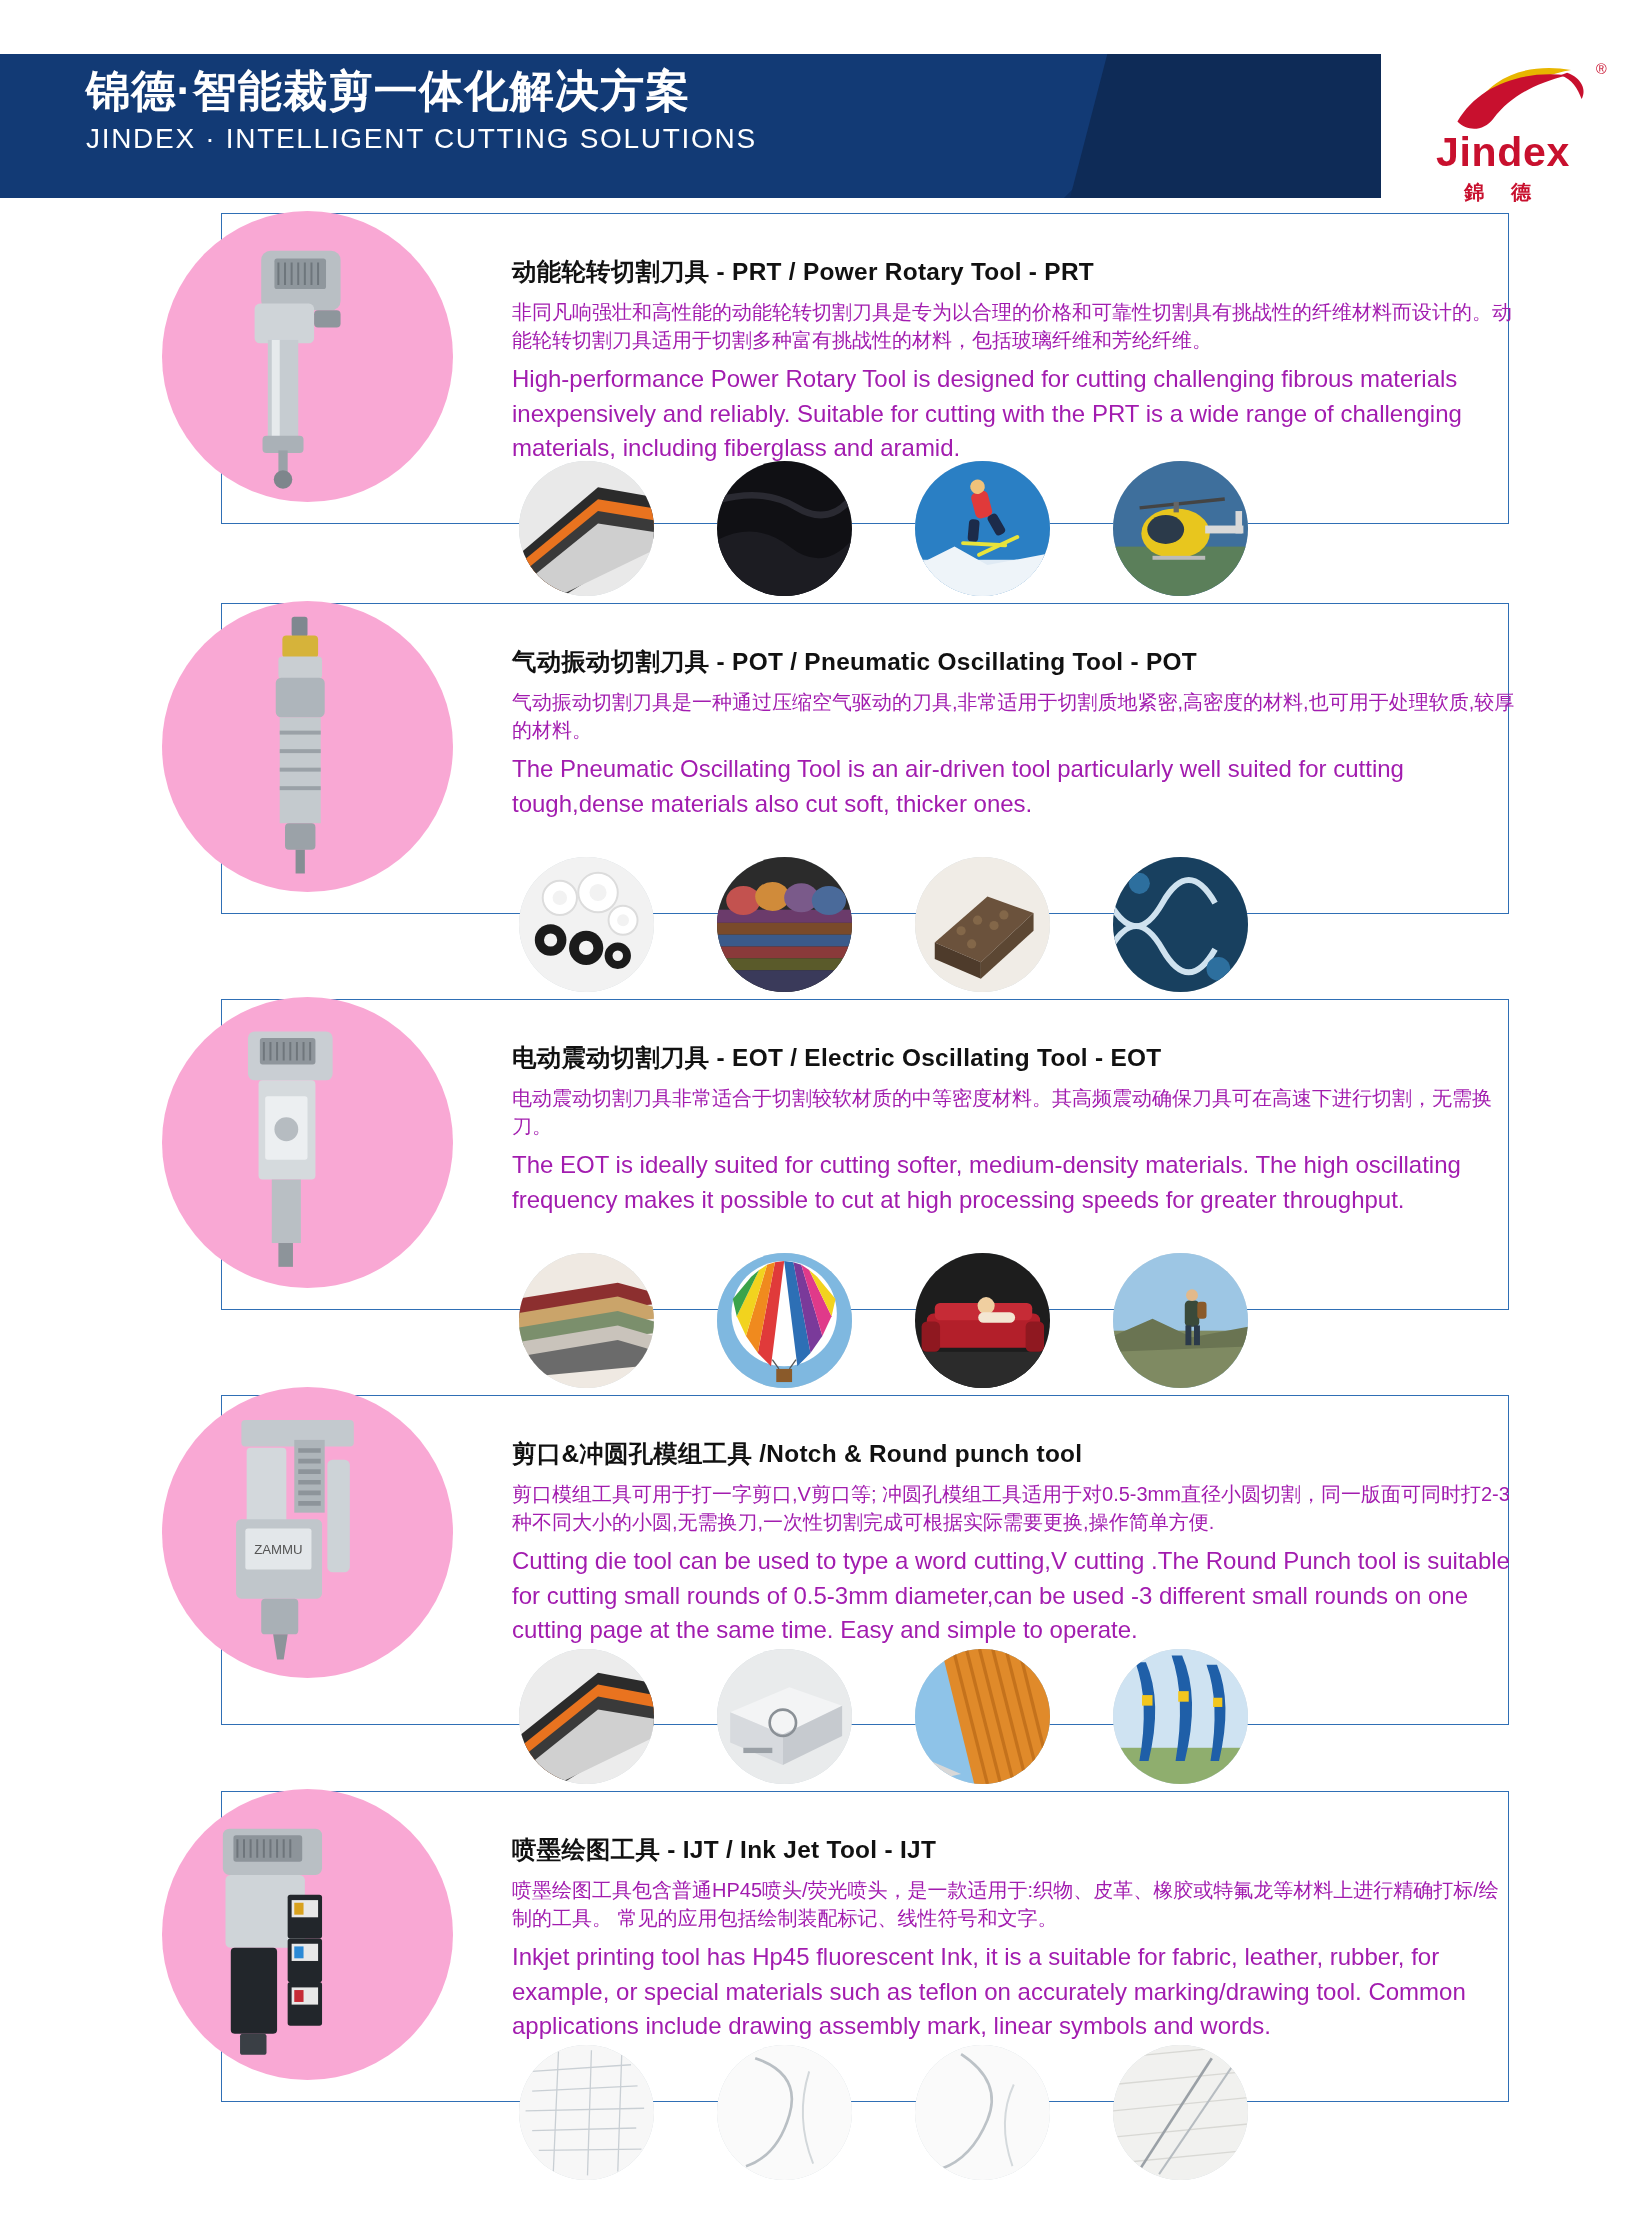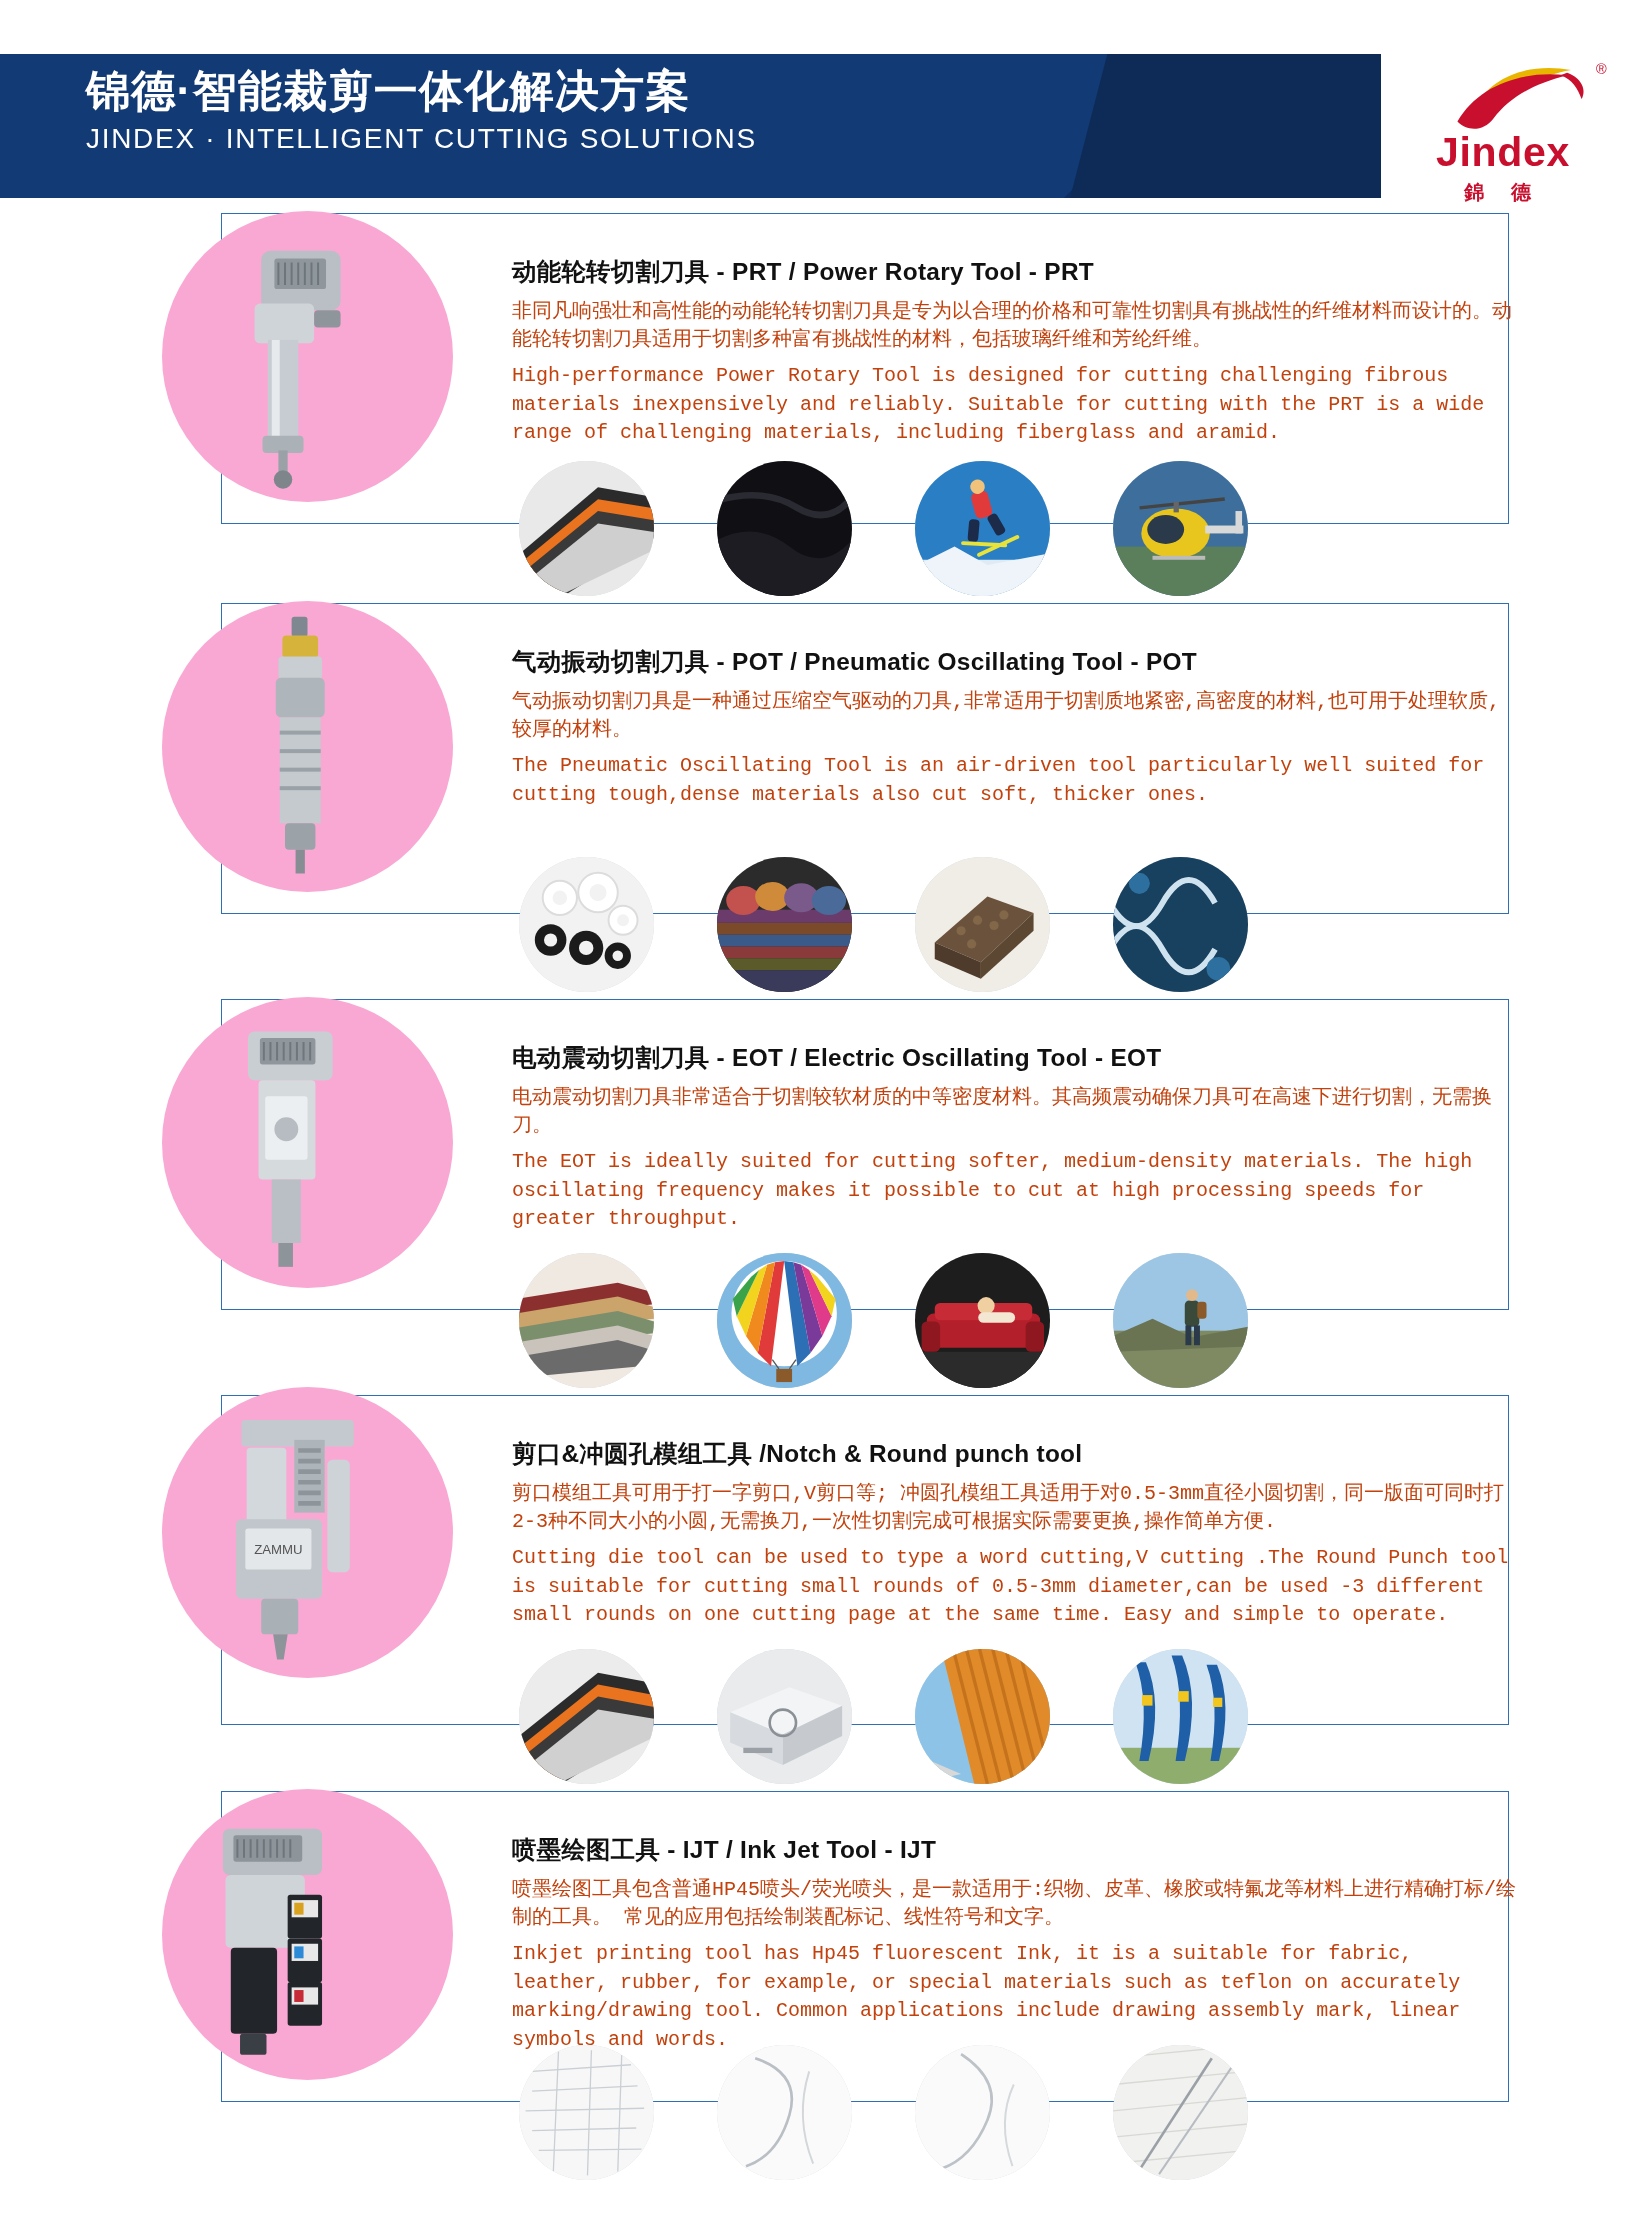--- a/index.html
+++ b/index.html
@@ -126,25 +126,24 @@
     font-weight: bold;
     color: #111;
     letter-spacing: 0.3px;
     margin-bottom: 9.3px;
     white-space: nowrap;
     margin-top: 32px;
   }
   .sec-para {
     font-size: 20px;
     line-height: 1.42;
-    color: #c2410c;
+    color: #a21caf;
     margin: 8px 0 4px 0;
-    font-family: Liberation Mono, monospace;
-  }
-  .sec-para.en { font-size: 20px; }
+  }
+  .sec-para.en { font-size: 24px; }
 
   .thumbs {
     position: absolute;
     left: 463px;
     bottom: -12px;
     width: 1018px;
     height: 139px;
     display: flex;
     gap: 63px;
     z-index: 6;

